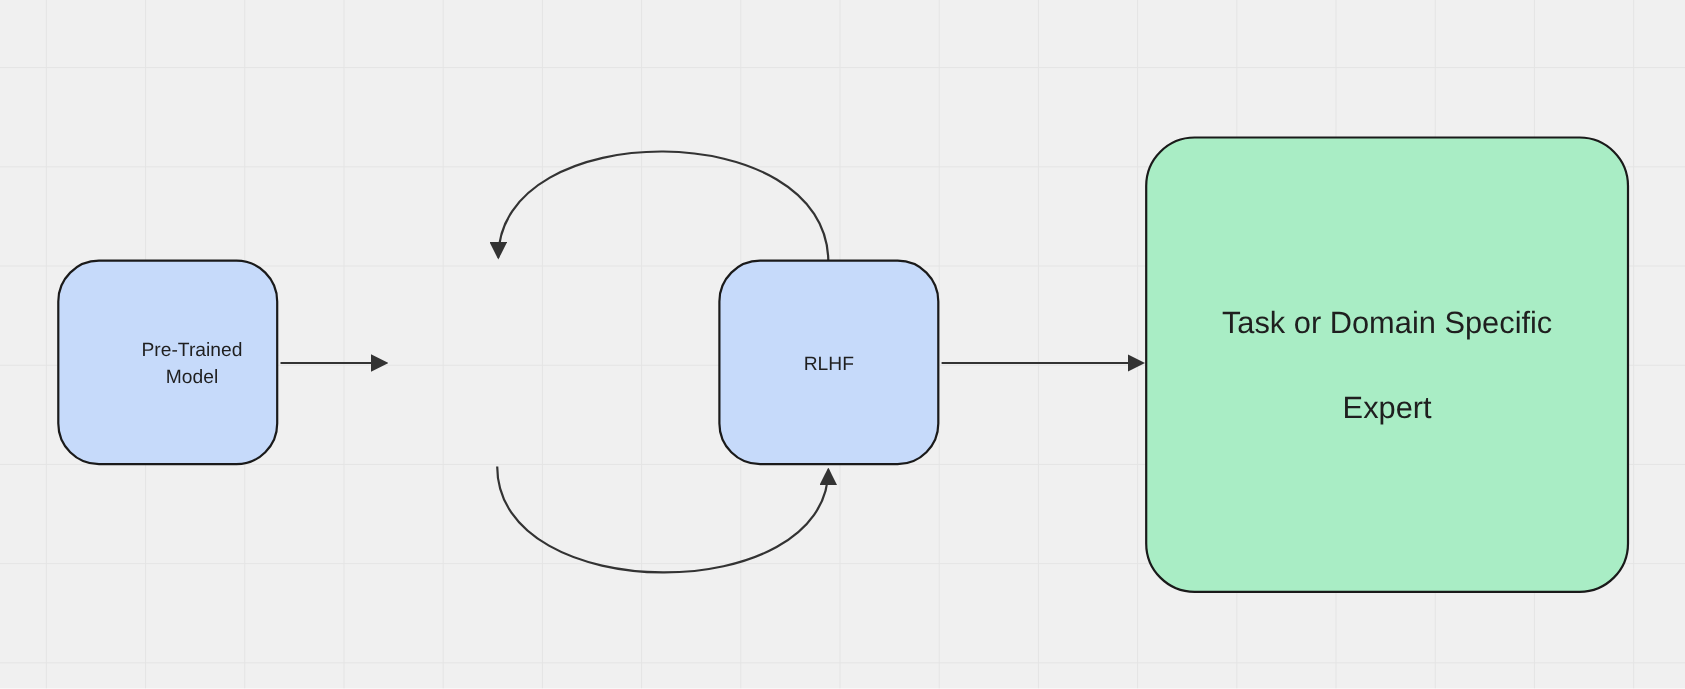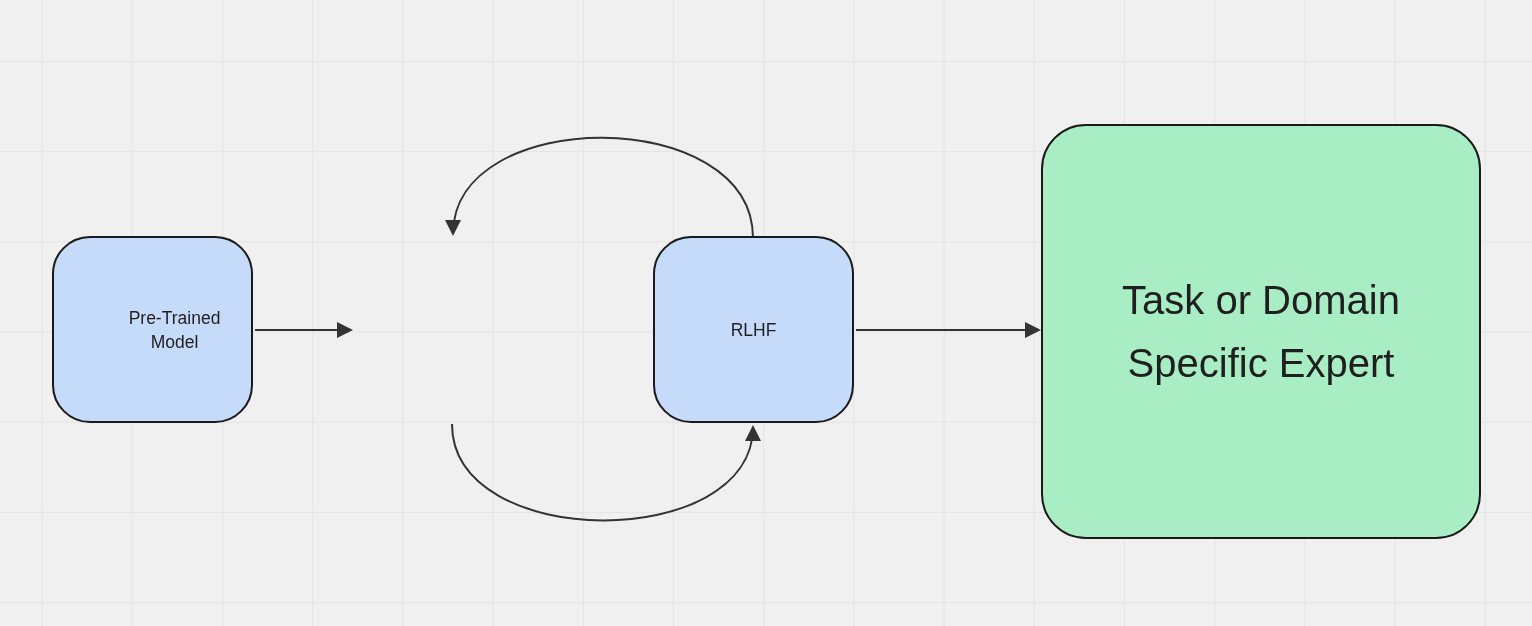--- a/index.html
+++ b/index.html
@@ -30,21 +30,21 @@
   }
   .node.blue{background:var(--node-blue);border-radius:38px;}
   .node.green{background:var(--node-green);border-radius:45px;}
 
   .node-pretrained{left:52px;top:236px;width:201px;height:187px;padding-left:44px;}
   .node-finetuning{left:353px;top:237px;width:200px;height:186px;}
   .node-rlhf{left:653px;top:236px;width:201px;height:187px;}
   .node-expert{left:1041px;top:124px;width:440px;height:415px;}
 
   .label-sm{font-size:17.5px;line-height:24px;max-width:118px;}
-  .label-lg{font-size:40px;line-height:63px;max-width:380px;}
+  .label-lg{font-size:28px;line-height:77px;max-width:380px;}
 </style>
 </head>
 <body>
 
 <div class="canvas">
 
   <svg class="edges" viewBox="0 0 1532 626" xmlns="http://www.w3.org/2000/svg">
     <defs>
       <marker id="arrowhead" markerWidth="8" markerHeight="8" refX="7" refY="4" orient="auto" markerUnits="strokeWidth">
         <path d="M0,0 L8,4 L0,8 Z" fill="#333333"></path>

